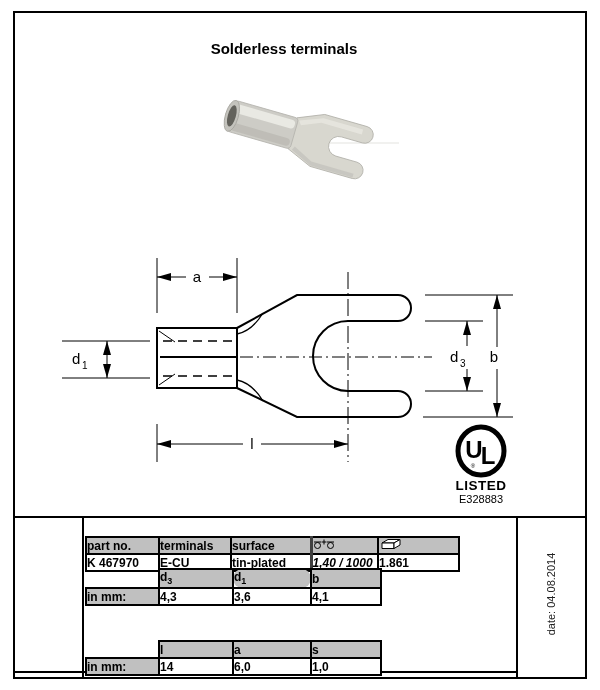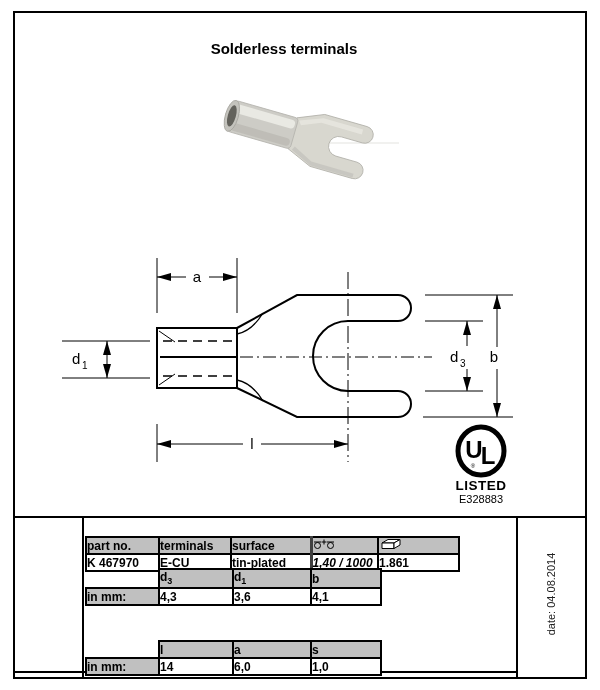--- a/index.html
+++ b/index.html
@@ -180,21 +180,21 @@
     <td>1.861</td>
   </tr>
 </tbody>
   </table>
 
 <table id="dims-table-1" class="abs">
   <tbody>
       <tr>
     <td class="blank" style="width:73px;"></td>
     <td class="hdr" style="width:74px;height:19px;"><span>d</span><sub>3</sub></td>
-    <td class="hdr" style="width:78px;"><span>d</span><sub>1</sub></td>
+    <td class="hdr" style="width:78px;border-radius:9px;"><span>d</span><sub>1</sub></td>
     <td class="hdr" style="width:70px;">b</td>
   </tr>
   <tr>
     <td class="hdr">in mm:</td>
     <td>4,3</td>
     <td>3,6</td>
     <td>4,1</td>
   </tr>
 </tbody>
   </table>

